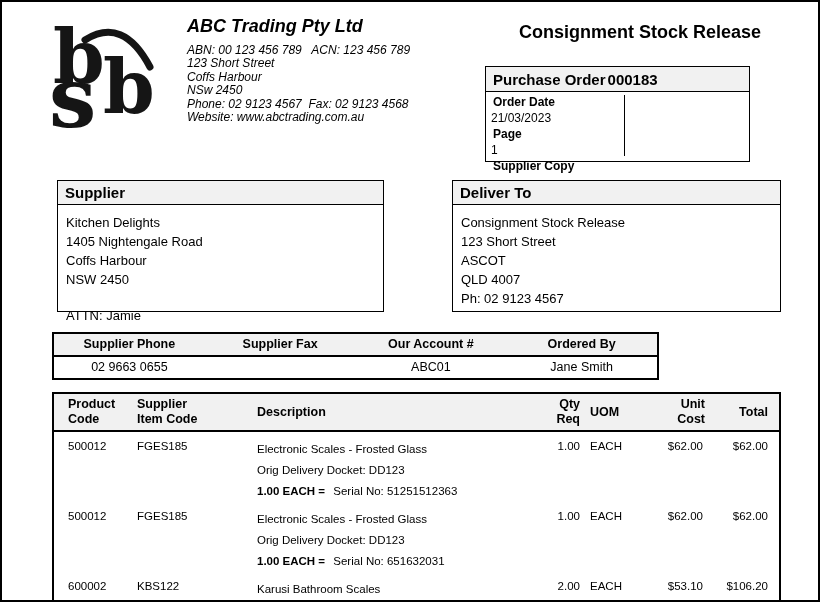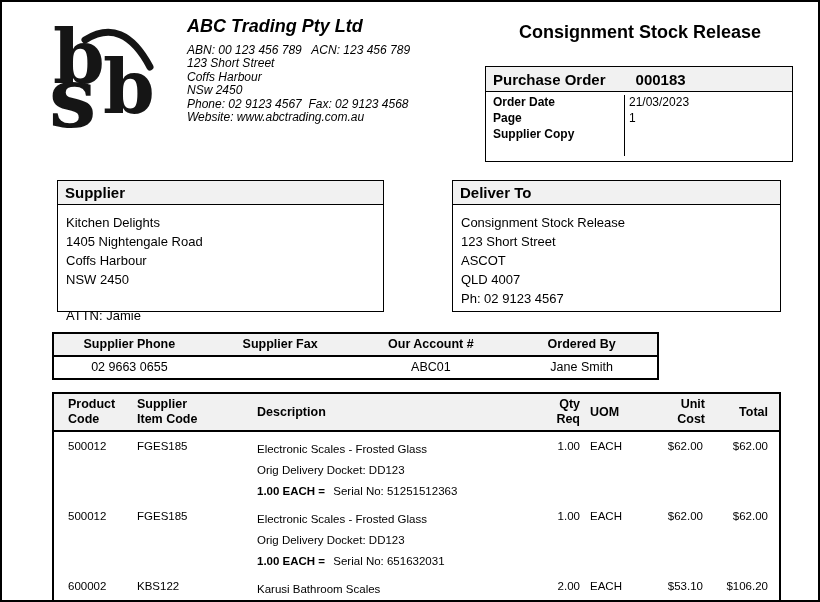--- a/index.html
+++ b/index.html
@@ -25,31 +25,31 @@
   .company { position:absolute; left:185px; top:14px; width:290px;font-style:italic; }
   .company .name { font-size:18px; font-weight:bold; margin-bottom:7px; }
   .company .line { font-size:12px; line-height:13.4px; white-space:pre-wrap; }
 
   
   .doc-title {
     position:absolute; left:490px; top:20px; width:296px;
     font-size:18px; font-weight:bold; text-align:center;
   }
   .po-box {
-    position:absolute; left:483px; top:64px; width:308px; height:96px;
+    position:absolute; left:483px; top:64px; width:265px; height:96px;
     border:1.5px solid #000;
   }
   .po-head {
     height:25px; background:#f1f1f1; border-bottom:1.5px solid #000;
     display:flex; align-items:center; padding-left:7px;
     font-size:15px; font-weight:bold;
   }
-  .po-head .po-num { margin-left:30px; }
+  .po-head .po-num { margin-left:2px; }
   .po-body { position:relative; height:67px; padding-top:2px; }
-  .po-row { display:flex; font-size:12px; line-height:16px; }
+  .po-row { display:flex; font-size:12px; line-height:16px;flex-direction:column; }
   .po-row .lbl { width:138px; padding-left:7px; font-weight:bold; }
   .po-row .val { flex:1; padding-left:5px; }
   .po-divider { position:absolute; left:138px; top:3px; bottom:3px; width:1px; background:#000; }
 
   
   .addr-box { position:absolute; top:178px; border:1.5px solid #000; height:132px; }
   .addr-box.supplier { left:55px;  width:327px; }
   .addr-box.deliver  { left:450px; width:329px; }
   .addr-head {
     height:24px; background:#f1f1f1; border-bottom:1.5px solid #000;

